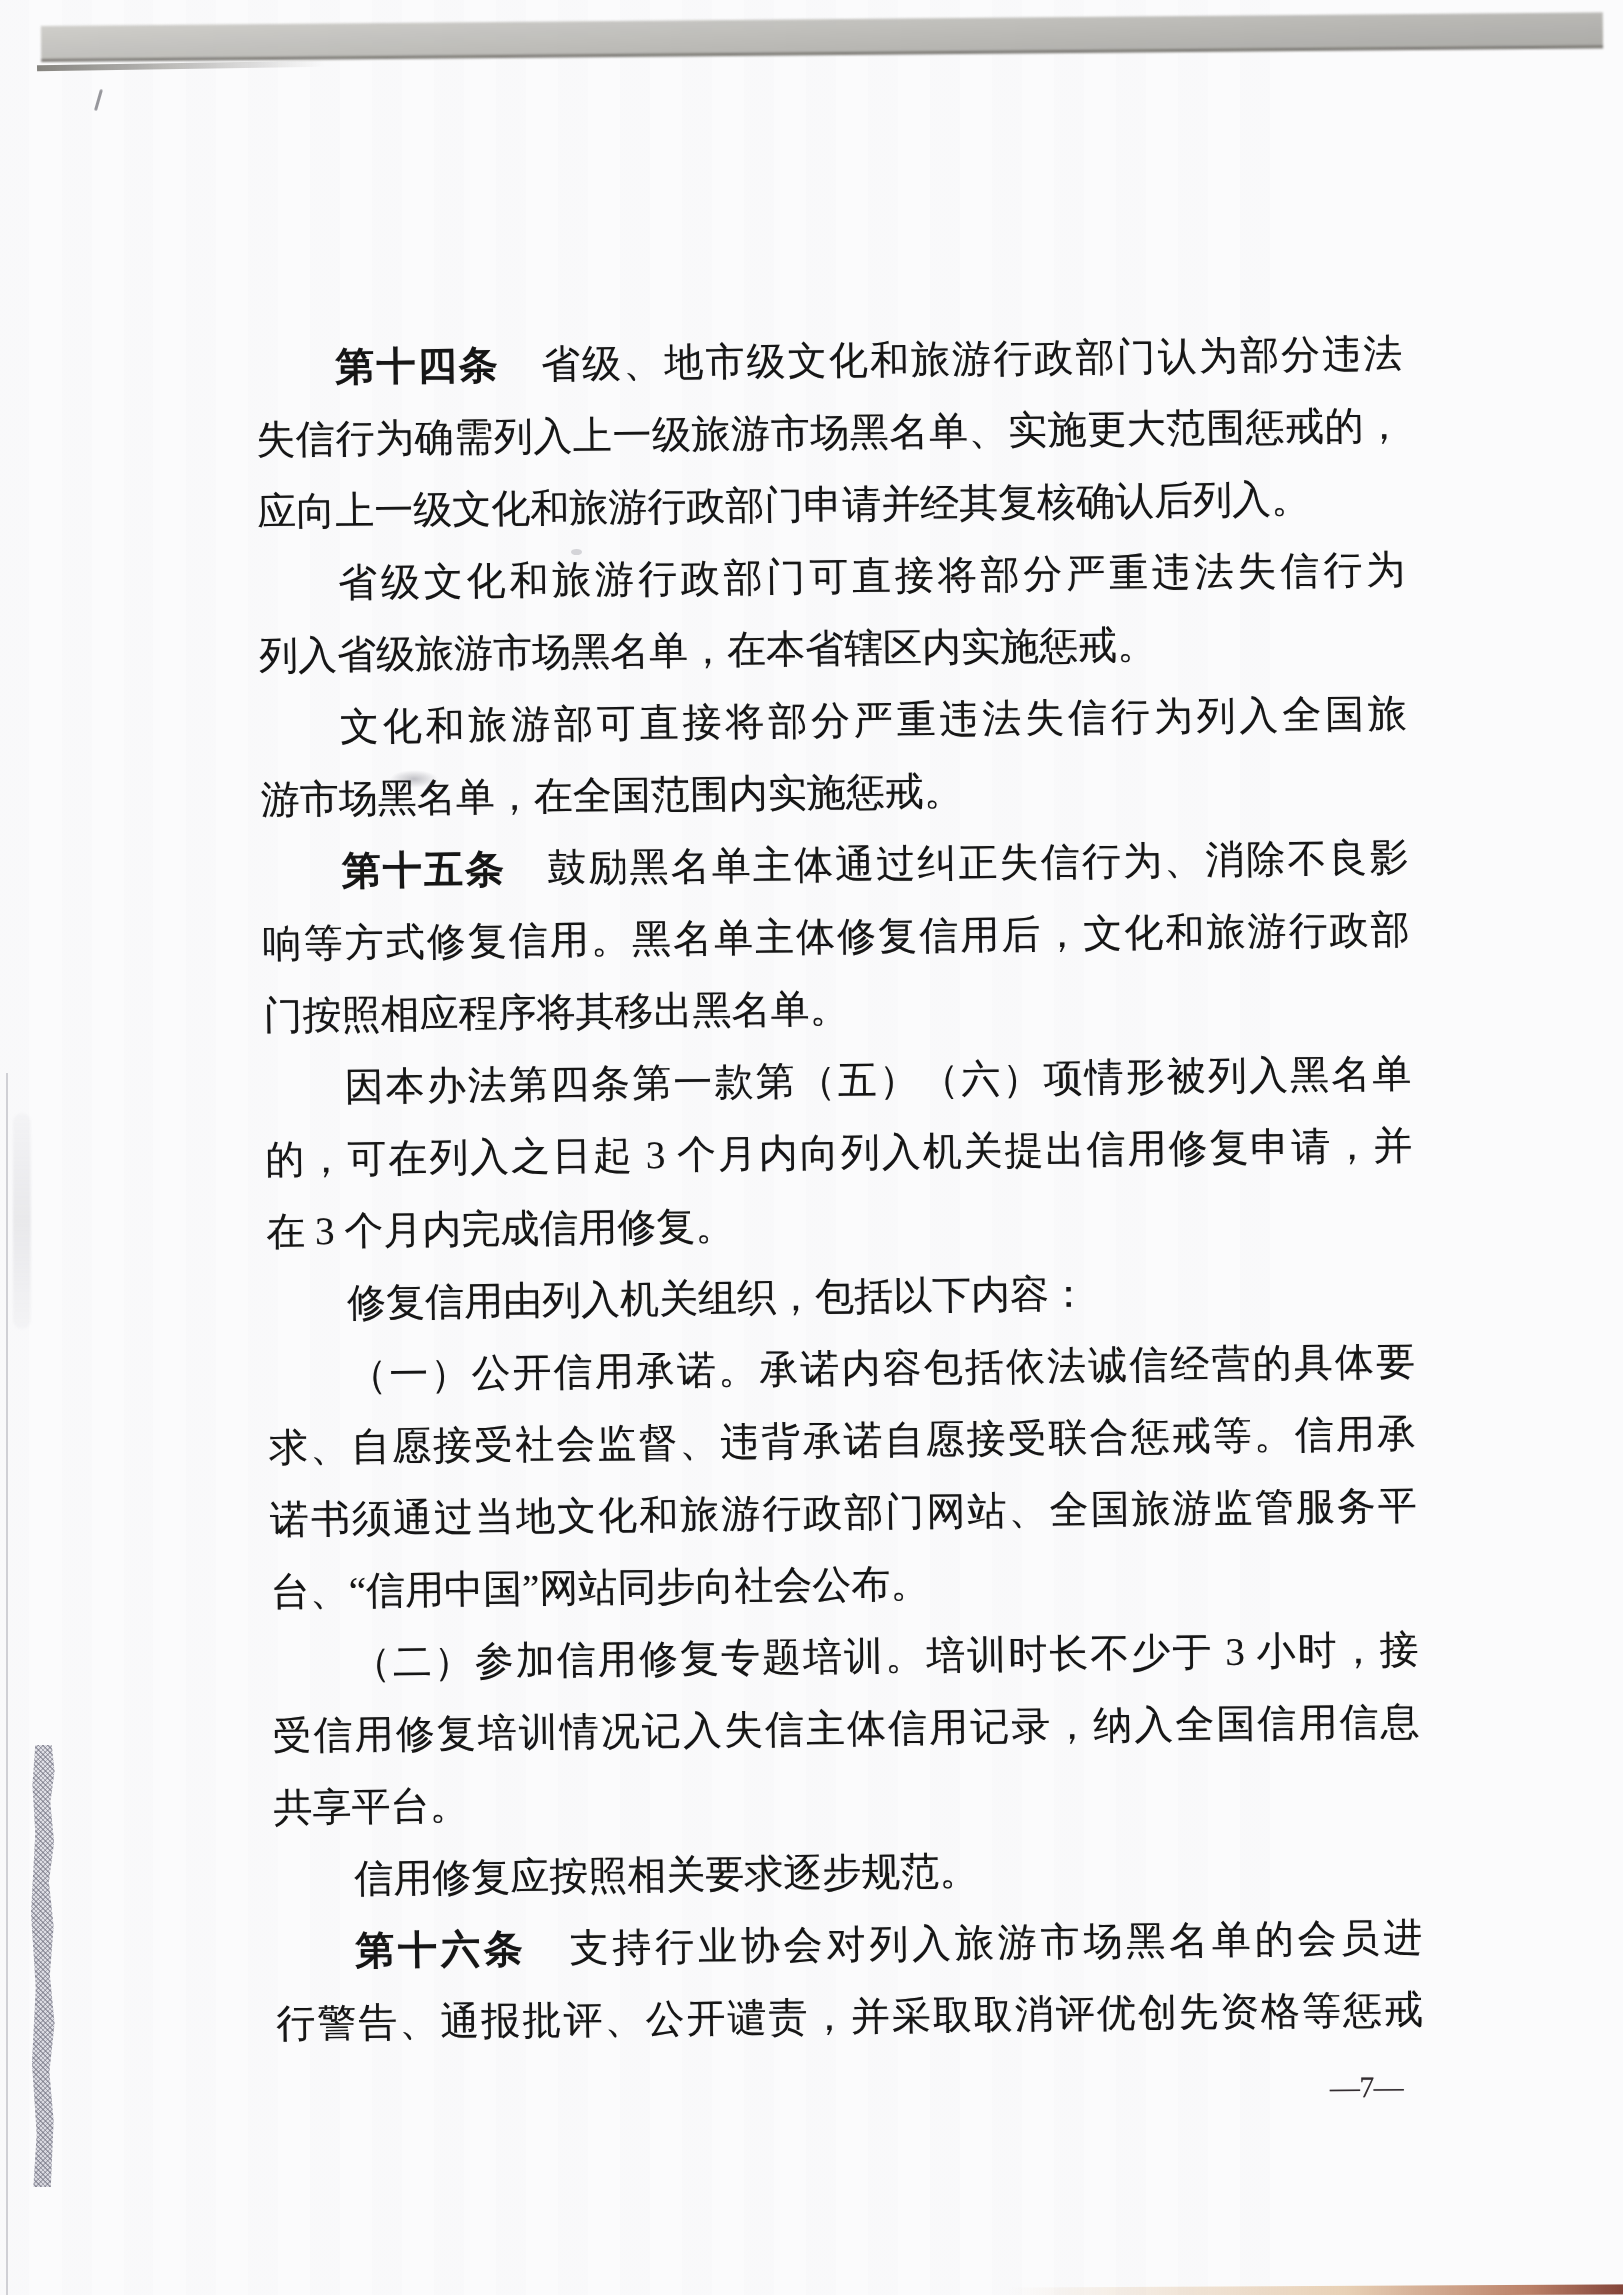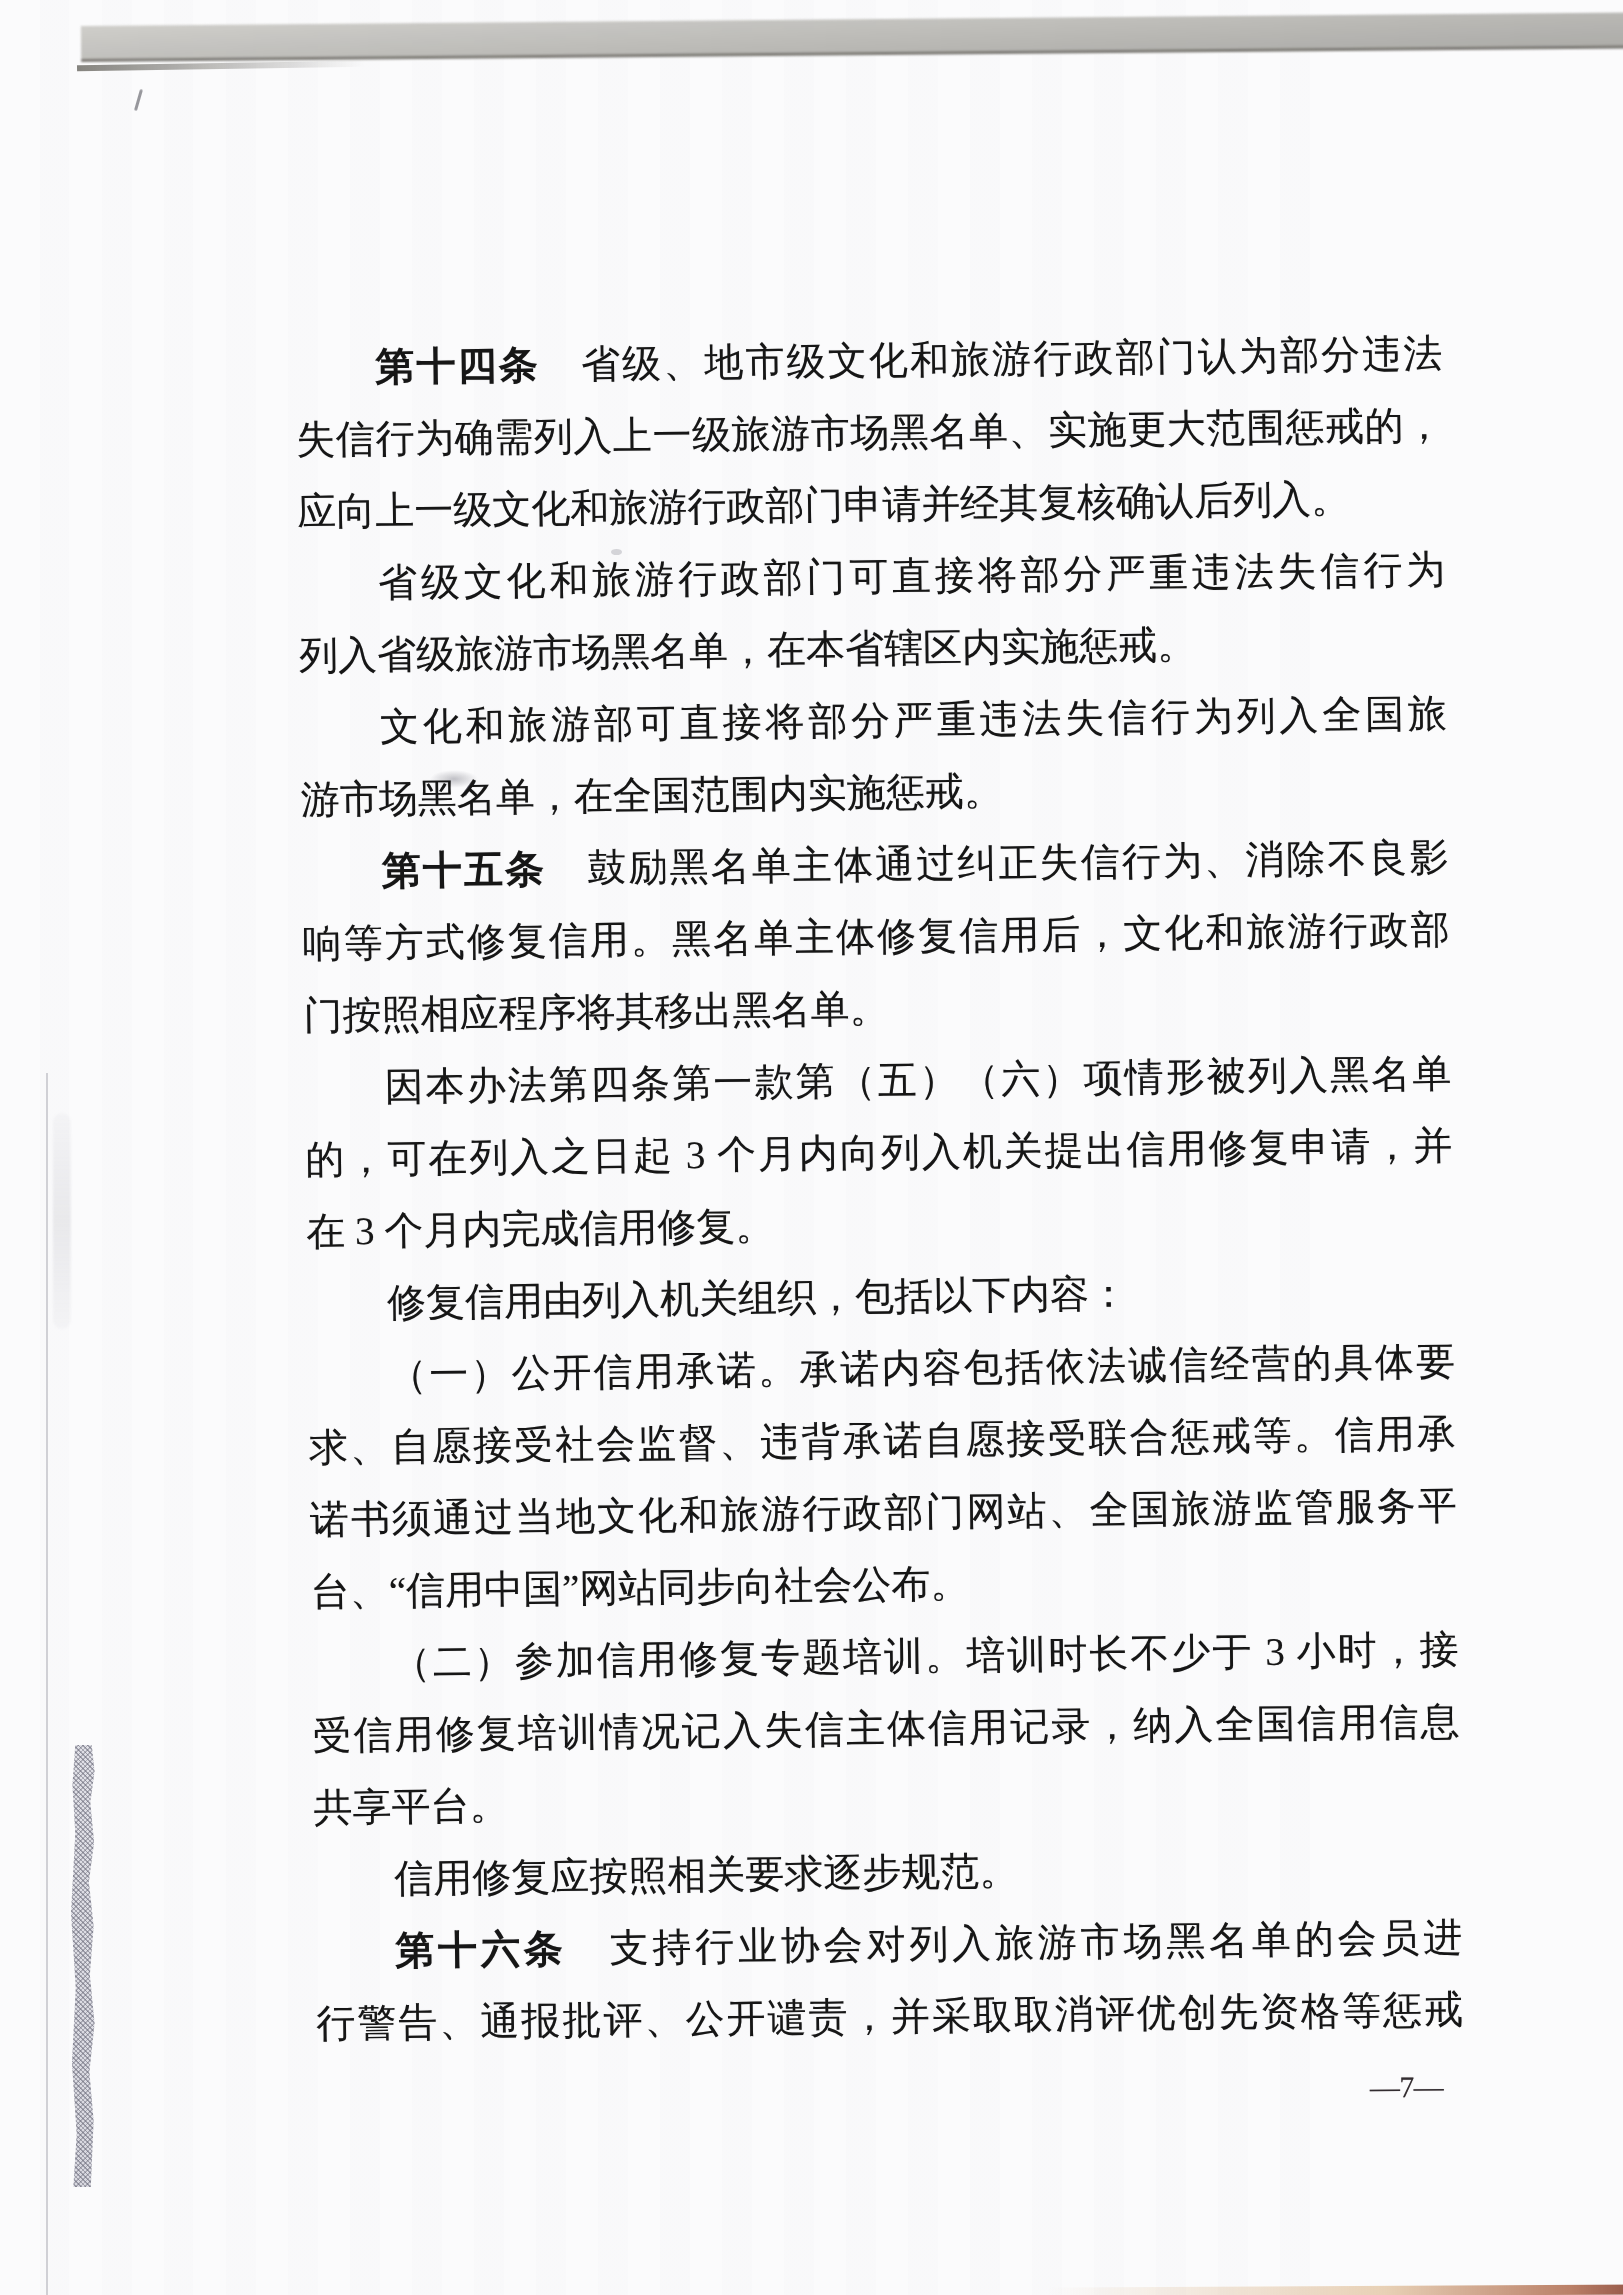--- a/index.html
+++ b/index.html
@@ -11,21 +11,20 @@
     overflow: hidden;
     font-family: "Liberation Serif", "DejaVu Serif", serif;
   }
   .page {
     position: relative;
     width: 1282px;
     height: 2295px;
     background-color: #fbfbfc;
     background-image: repeating-linear-gradient(90deg,
         rgba(70,70,100,0.012) 0 29.5px, rgba(0,0,0,0) 29.5px 62px);
-    margin-left: 40px;
   }
 
   
   .scan-band {
     position: absolute;
     left: 41px; top: 26px;
     width: 1562px; height: 33px;
     background: linear-gradient(178deg, #cdccc8 0%, #bcbbb7 45%, #a9a8a4 100%);
     border-bottom: 3.3px solid rgba(104,102,96,0.85);
     transform: rotate(-0.5deg);

